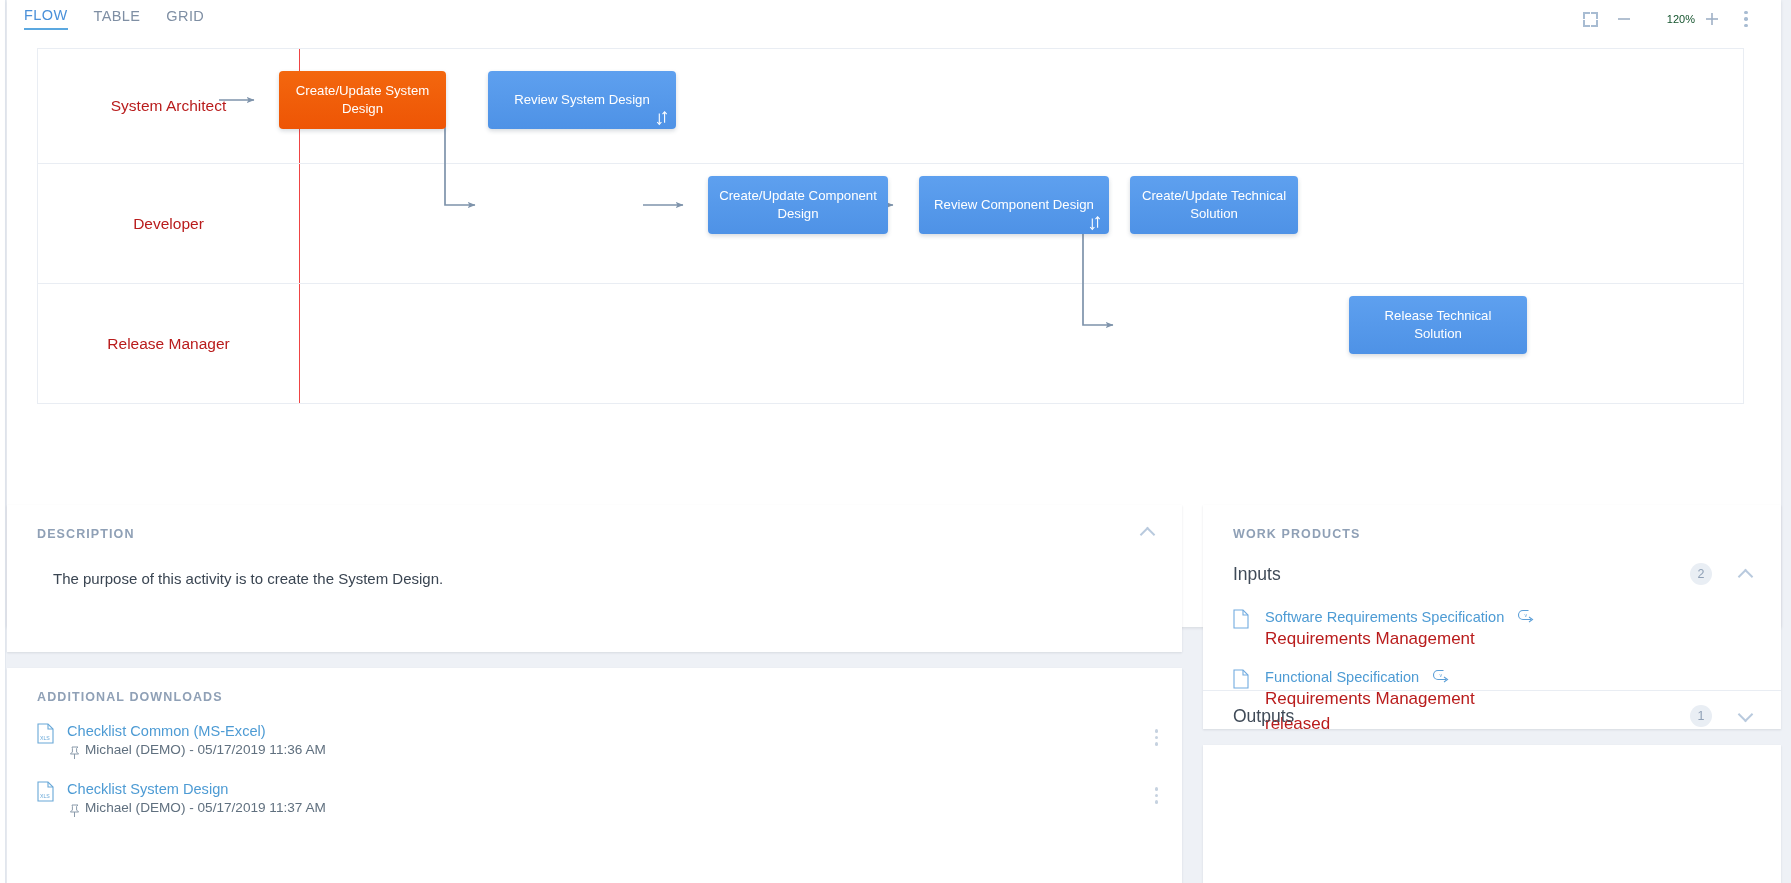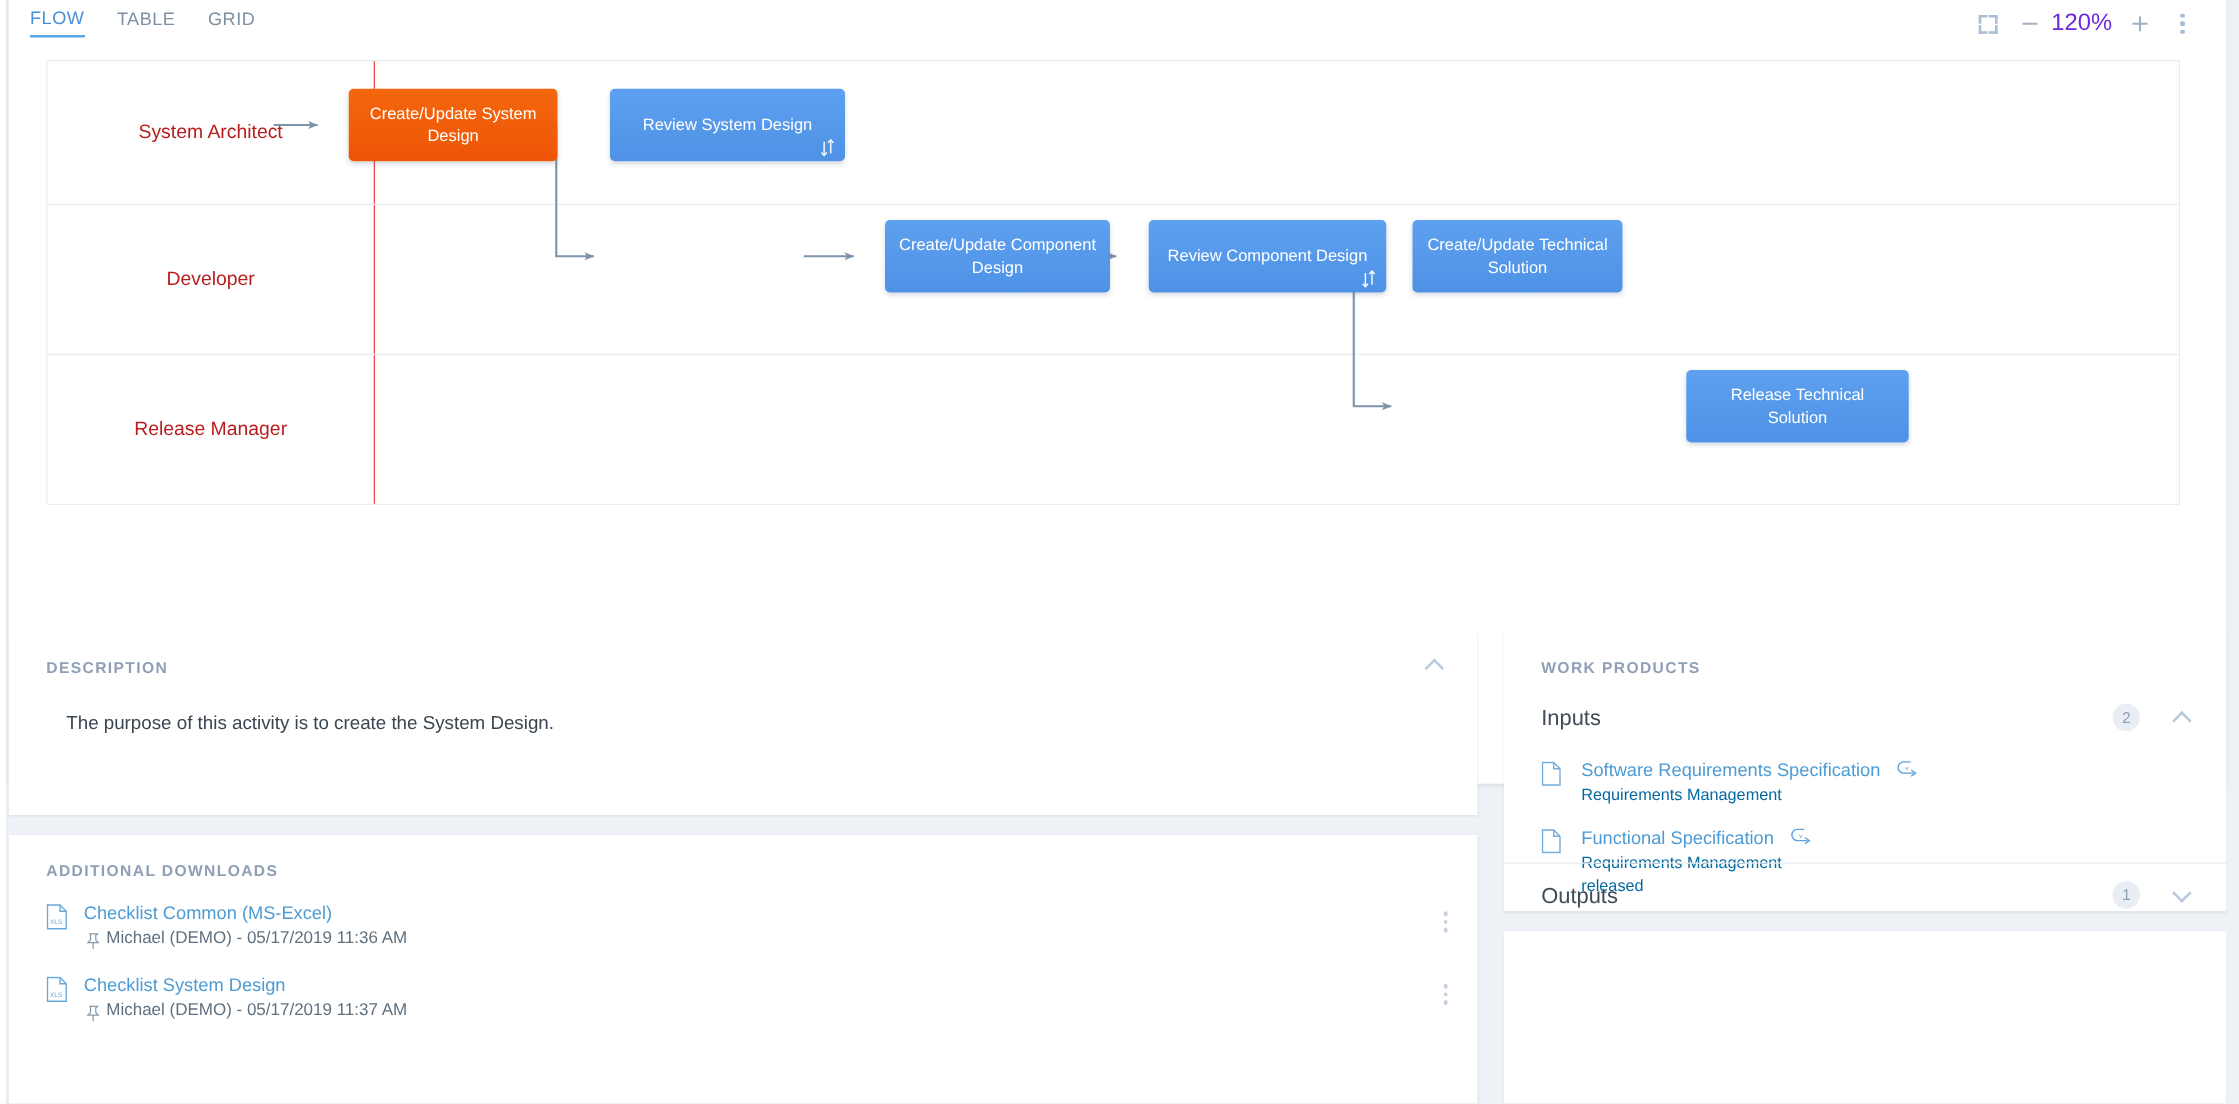--- a/index.html
+++ b/index.html
@@ -82,24 +82,24 @@
     gap: 0px;
   }
   .tool-btn {
     width: 34px; height: 34px;
     display: flex; align-items: center; justify-content: center;
     color: #9fb0c6;
     cursor: pointer;
     font-size: 17px;
   }
   .zoom-label {
-    font-size: 19px;
-    color: #6d28d9;
+    font-size: 11px;
+    color: #14532d;
     min-width: 54px;
-    text-align: left;
+    text-align: right;
     cursor: default;
   }
   .fullscreen-ico { width: 15px; height: 15px; position: relative; }
   .fullscreen-ico i {
     position: absolute; width: 5px; height: 5px;
     border-color: #a8bcd2; border-style: solid; border-width: 0;
   }
   .fullscreen-ico i:nth-child(1){ left:0; top:0; border-left-width:2px; border-top-width:2px;}
   .fullscreen-ico i:nth-child(2){ right:0; top:0; border-right-width:2px; border-top-width:2px;}
   .fullscreen-ico i:nth-child(3){ left:0; bottom:0; border-left-width:2px; border-bottom-width:2px;}
@@ -313,22 +313,22 @@
   }
   .wp-item { position: relative; margin-bottom: 10px; }
   .wp-item-title {
     font-size: 14.6px;
     color: #4d9bd4;
     margin-left: 32px;
     display: inline-block;
     cursor: pointer;
   }
   .wp-sub {
-    font-size: 13px;
-    color: #0369a1;
+    font-size: 17px;
+    color: #b91c1c;
     margin-left: 32px;
     line-height: 1.5;
   }
   .doc-ico { position: absolute; left: 0; top: 1px; width: 16px; height: 20px; }
   .link-ico { display:inline-block; width: 19px; height: 16px; margin-left: 7px; vertical-align: -3px; cursor:pointer;}
   .wp-divider {
     position: absolute;
     left: 0; right: 0;
     height: 1px;
     background: #e9edf3;

